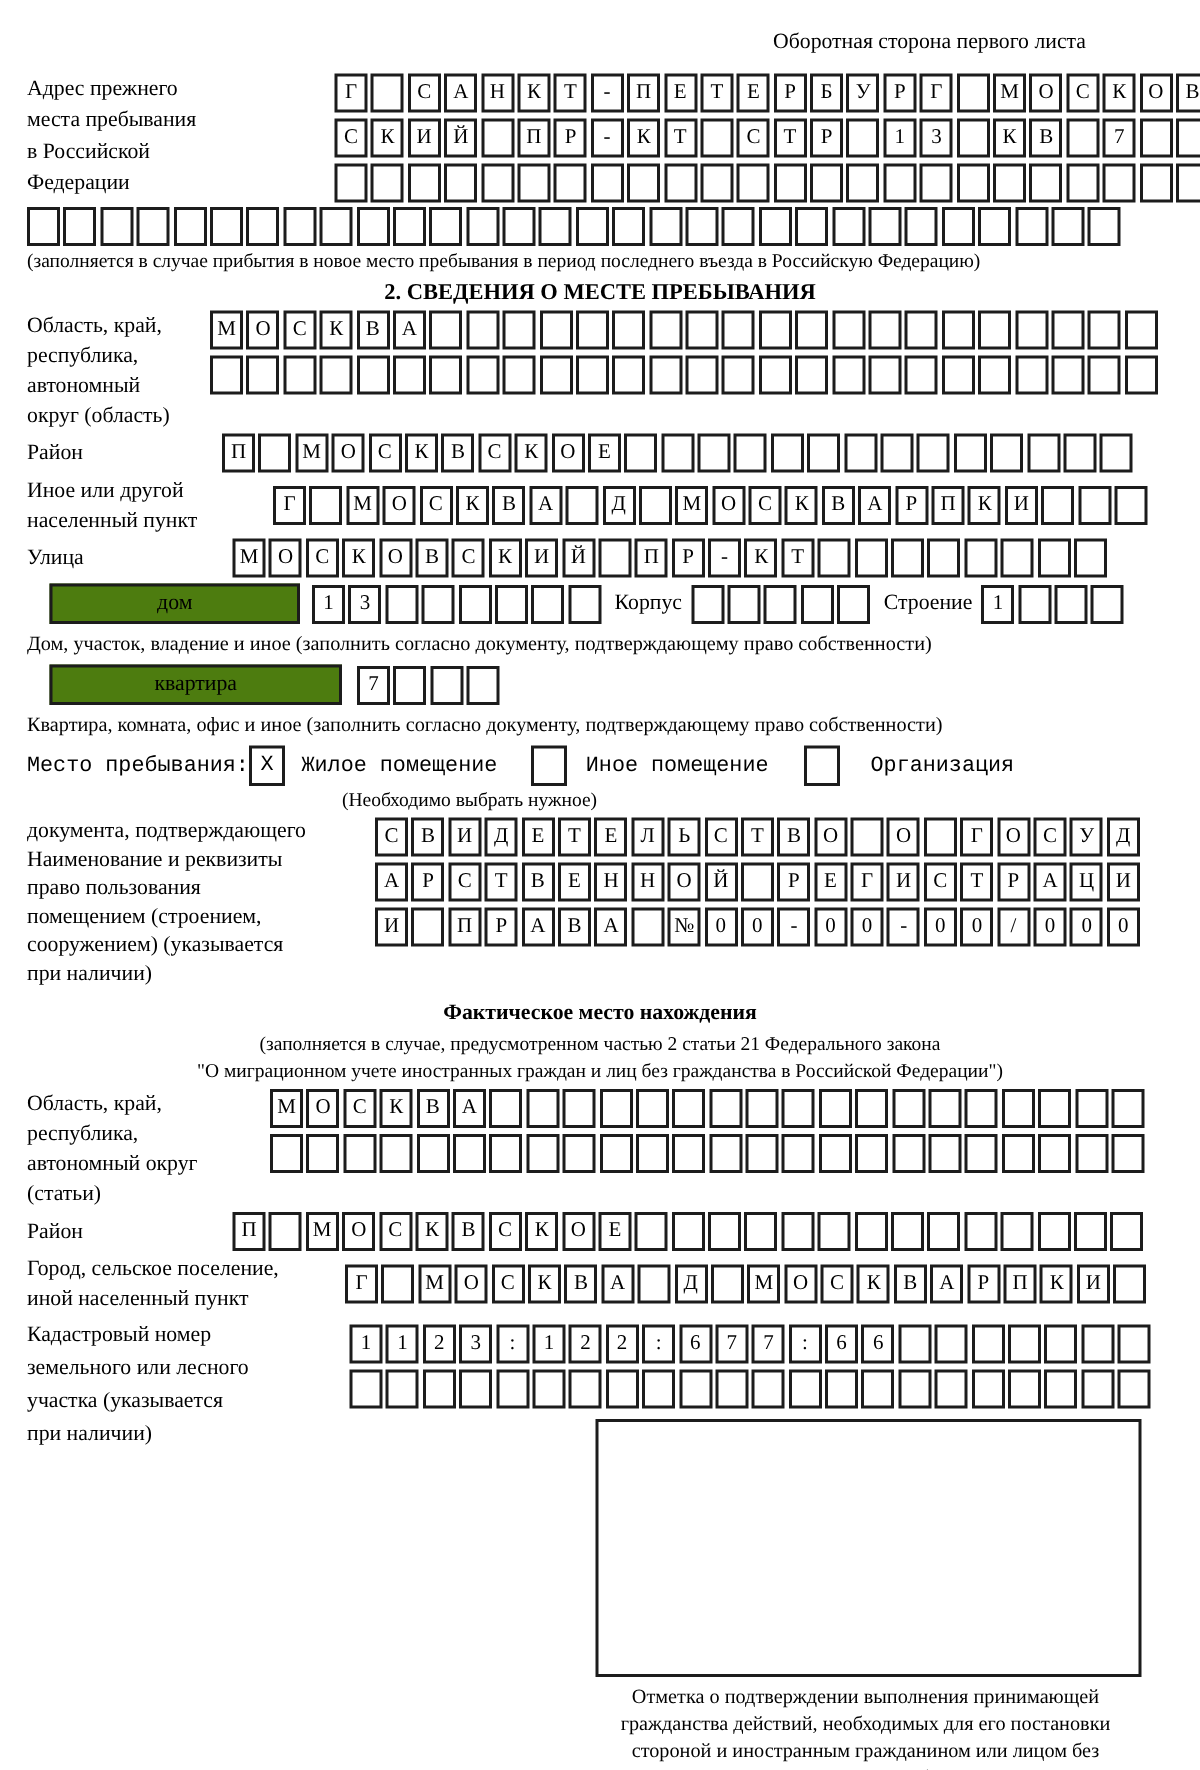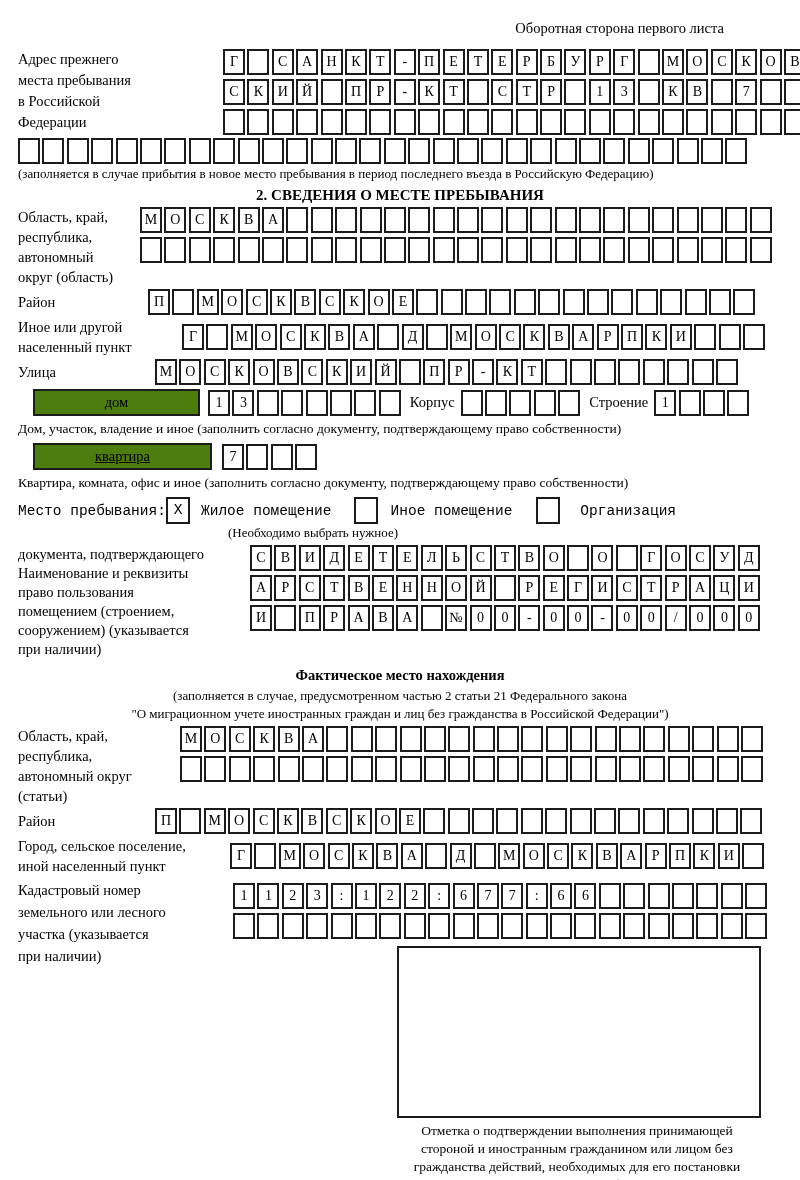--- a/index.html
+++ b/index.html
@@ -356,21 +356,21 @@
     <div class="cells" style="margin-left:6px;">
         <span class="cell">1</span>
         <span class="cell"></span>
         <span class="cell"></span>
         <span class="cell"></span>
       </div>
   </div>
   <div class="flabel" style="margin-top:3px; font-size:13.5px;">Дом, участок, владение и иное (заполнить согласно документу, подтверждающему право собственности)</div>
 
   <div class="frow" style="margin-top:4px;">
-    <div class="wbox" style="width:179px; margin-left:15px;text-decoration:underline;">квартира</div>
+    <div class="wbox" style="width:195px; margin-left:15px;">квартира</div>
     <div class="cells" style="margin-left:10px;">
         <span class="cell">7</span>
         <span class="cell"></span>
         <span class="cell"></span>
         <span class="cell"></span>
       </div>
   </div>
   <div class="flabel" style="margin-top:3px; font-size:13.5px;">Квартира, комната, офис и иное (заполнить согласно документу, подтверждающему право собственности)</div>
 
   <div class="frow" style="margin-top:4px;font-family:Liberation Mono, monospace;">
@@ -651,20 +651,20 @@
             <span class="cell"></span>
             <span class="cell"></span>
             <span class="cell"></span>
             <span class="cell"></span>
             <span class="cell"></span>
           </div>
       </div>
       <div class="stamp-box" style="width:360px; height:168px; margin:7px 0 0 164px;"></div>
       <div class="stamp-caption" style="width:340px; margin:4px 0 0 174px;">
           <div class="lline">Отметка о подтверждении выполнения принимающей</div>
+          <div class="lline">гражданства действий, необходимых для его постановки</div>
           <div class="lline">стороной и иностранным гражданином или лицом без</div>
-          <div class="lline">гражданства действий, необходимых для его постановки</div>
           <div class="lline">на учет по месту пребывания</div>
         </div>
     </div>
   </div>
 
 </div>
 
 </body></html>

